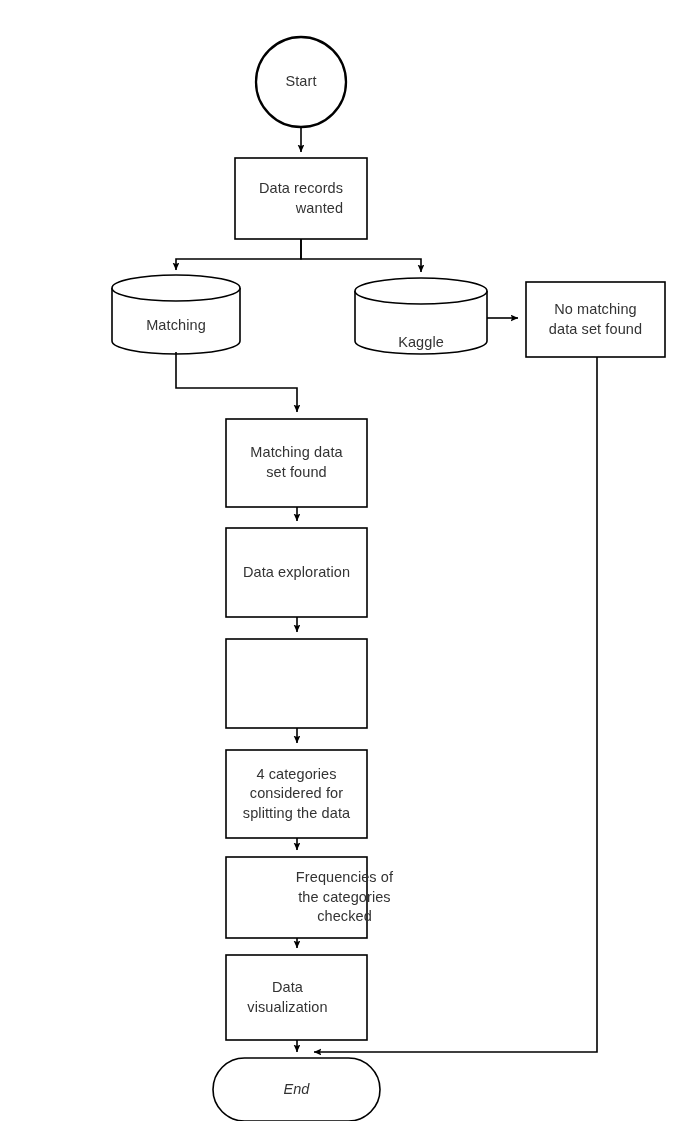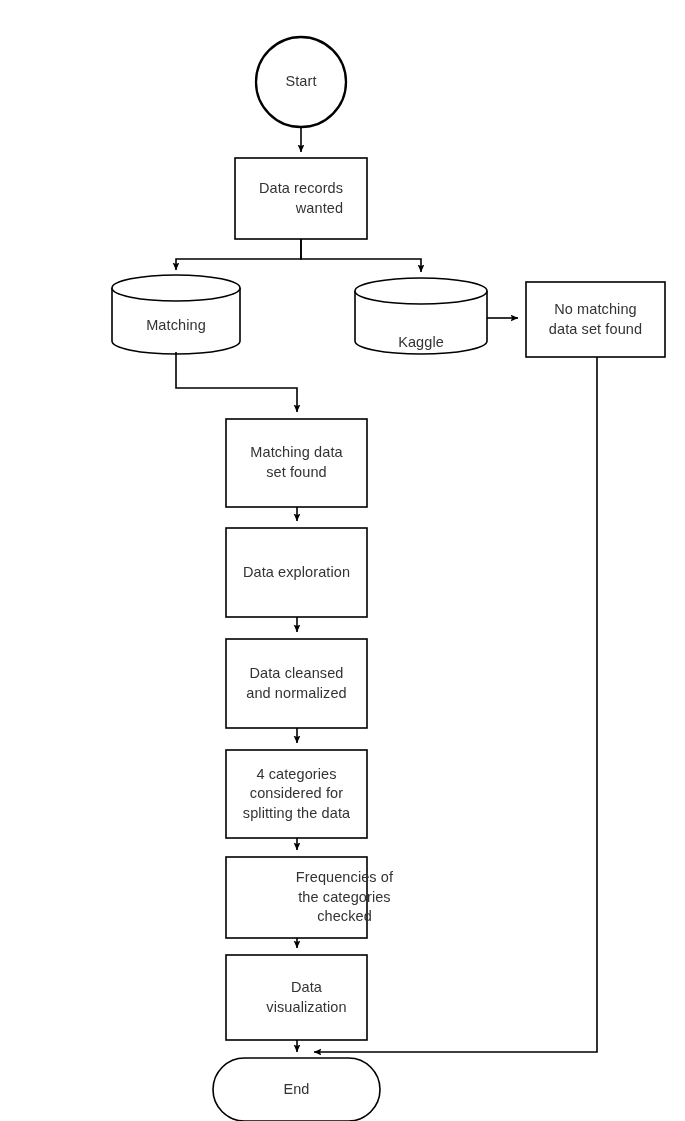--- a/index.html
+++ b/index.html
@@ -121,29 +121,27 @@
   <div class="node-label" style="left:355px; top:304px; width:132px; height:50px;margin-top:14px;">Kaggle</div>
 
   <div class="node-label" style="left:526px; top:282px; width:139px; height:75px;">No matching
 data set found</div>
 
   <div class="node-label" style="left:226px; top:419px; width:141px; height:88px;">Matching data
 set found</div>
 
   <div class="node-label" style="left:226px; top:528px; width:141px; height:89px;text-align:right;">Data exploration</div>
 
-  <div class="node-label" style="left:226px; top:639px; width:141px; height:89px;">Data cleansed
-and normalized</div>
 
   <div class="node-label" style="left:226px; top:750px; width:141px; height:88px;">4 categories
 considered for
 splitting the data</div>
 
   <div class="node-label" style="left:226px; top:857px; width:141px; height:81px;margin-left:48px;">Frequencies of
 the categories
 checked</div>
 
-  <div class="node-label" style="left:236px; top:955px; width:141px; height:85px;border-radius:19px;">Data
+  <div class="node-label" style="left:217px; top:955px; width:141px; height:85px;border-radius:19px;">Data
 visualization</div>
 
-  <div class="node-label" style="left:213px; top:1058px; width:167px; height:63px;">End</div>
+  <div class="node-label" style="left:213px; top:1058px; width:167px; height:63px;font-style:italic;">End</div>
 
 </div>
 
 </body></html>

